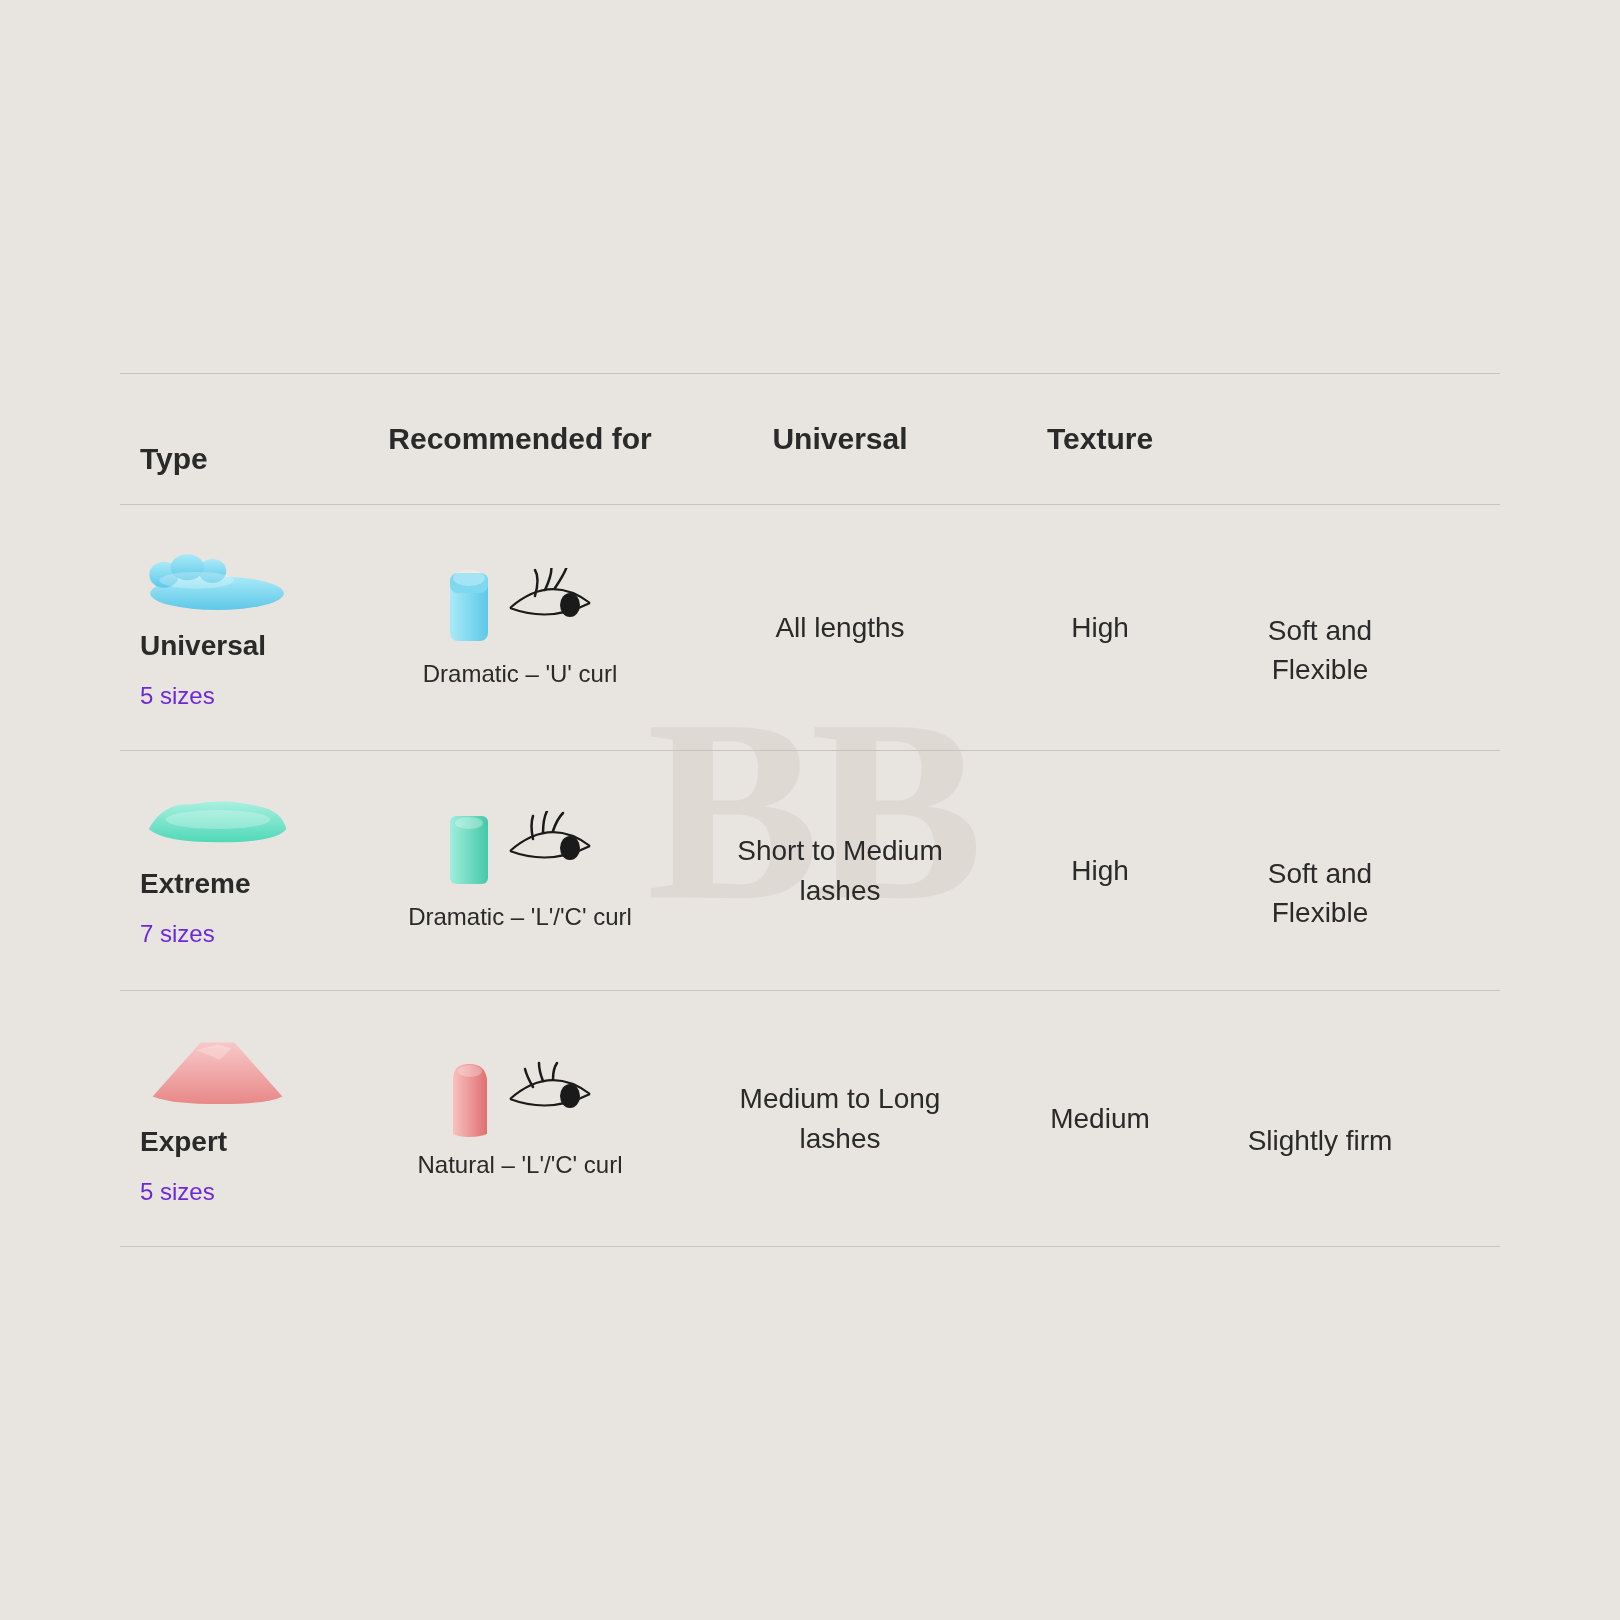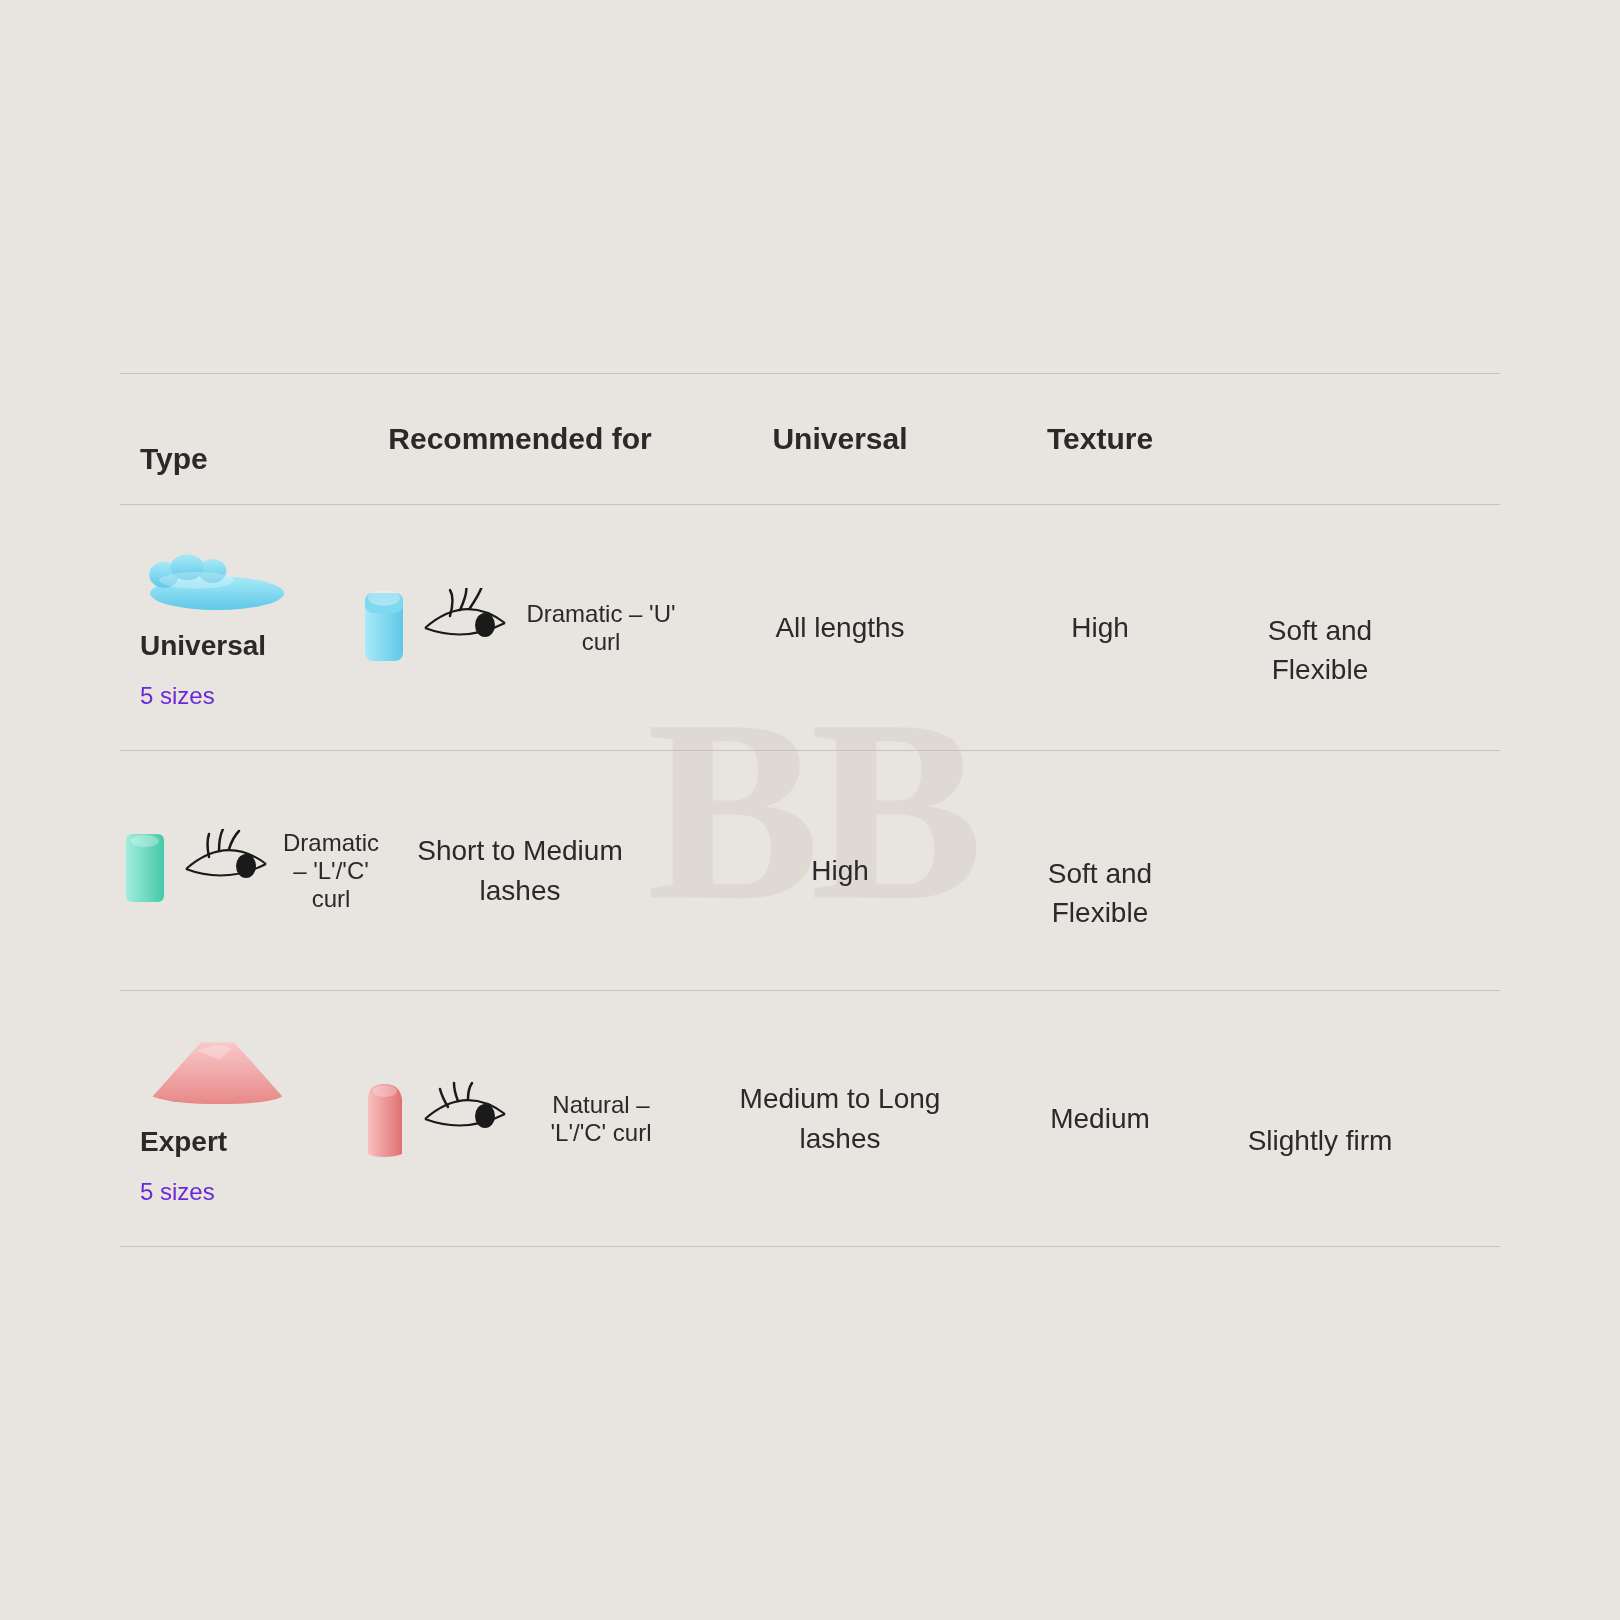--- a/index.html
+++ b/index.html
@@ -81,21 +81,21 @@
 
     .type-sizes {
       font-family: Arial, sans-serif;
       font-size: 24px;
       color: #6d28d9;
     }
 
     
     .effect-cell {
       display: flex;
-      flex-direction: row;
+      flex-direction: column;
       align-items: center;
       gap: 12px;
     }
 
     .effect-images {
       display: flex;
       align-items: center;
       gap: 10px;
     }
 
@@ -250,20 +250,36 @@
         <span class="stick-text">High</span>
       </div>
 
       <div class="cell">
         <span class="tex-text">Soft and<br>Flexible</span>
       </div>
     </div>
 
     <div class="table-row">
 
+      <div class="cell type-cell">
+
+        <svg class="pad-extreme" viewBox="0 0 155 58" xmlns="http://www.w3.org/2000/svg">
+          <defs>
+            <linearGradient id="extGrad" x1="0%" y1="0%" x2="0%" y2="100%">
+              <stop offset="0%" style="stop-color:#a8f0e0;stop-opacity:1"></stop>
+              <stop offset="100%" style="stop-color:#50d8b8;stop-opacity:1"></stop>
+            </linearGradient>
+          </defs>
+
+          <path d="M5 38 Q20 10 50 12 Q85 5 120 14 Q145 18 150 38 Q140 52 80 52 Q20 52 5 38 Z" fill="url(#extGrad)"></path>
+          <ellipse cx="78" cy="28" rx="55" ry="10" fill="rgba(255,255,255,0.25)"></ellipse>
+        </svg>
+        <span class="type-name">Extreme</span>
+        <span class="type-sizes">7 sizes</span>
+      </div>
 
       <div class="cell effect-cell">
         <div class="effect-images">
 
           <svg width="50" height="80" viewBox="0 0 50 80" xmlns="http://www.w3.org/2000/svg">
             <defs>
               <linearGradient id="extMiniGrad" x1="0%" y1="0%" x2="100%" y2="0%">
                 <stop offset="0%" style="stop-color:#a0eedd;stop-opacity:1"></stop>
                 <stop offset="100%" style="stop-color:#45c8a8;stop-opacity:1"></stop>
               </linearGradient>

